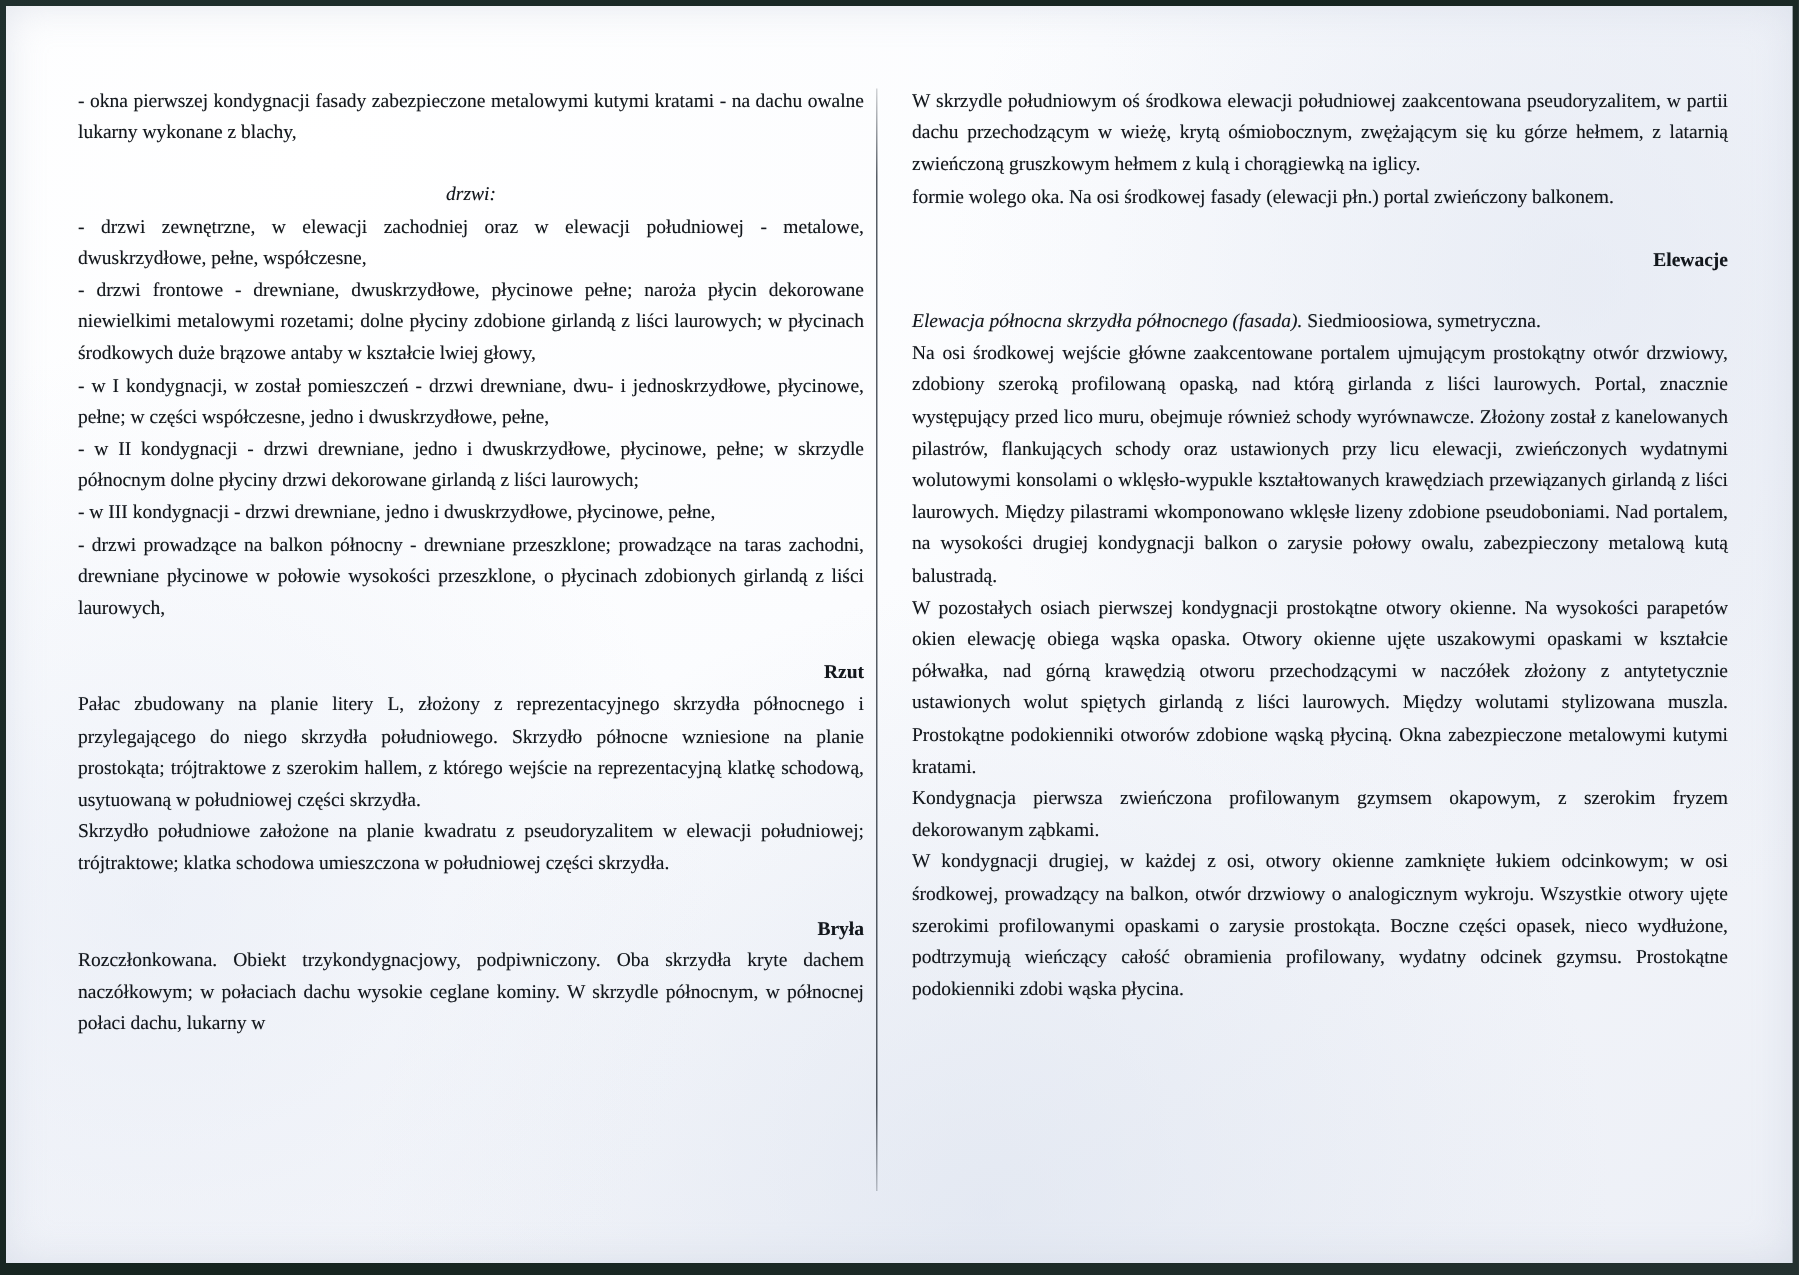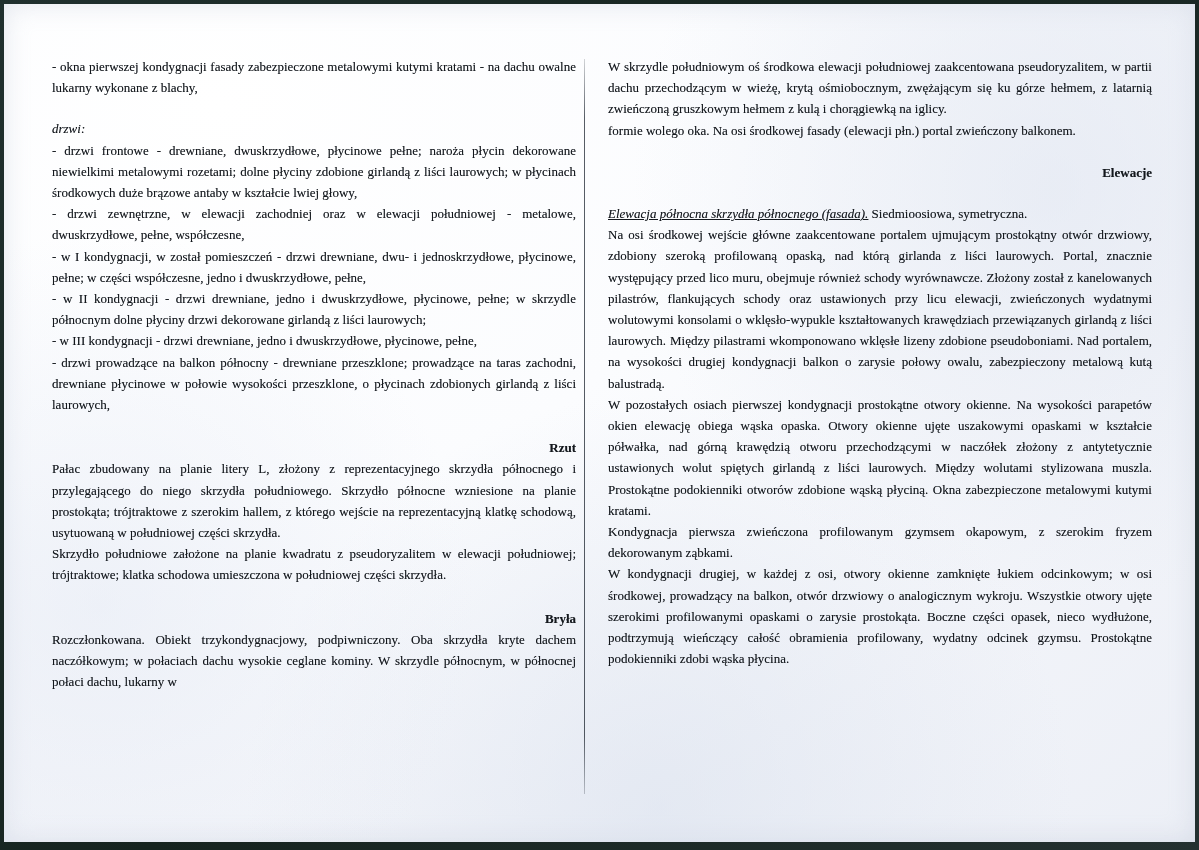--- a/index.html
+++ b/index.html
@@ -84,29 +84,28 @@
     text-align: justify;
   }
   p.heading {
     margin: 0;
     font-weight: bold;
     text-align: right;
   }
   p.italic-lead {
     margin: 0;
     font-style: italic;
-    text-align: left;
+    text-align: center;
   }
   p.mixed-par {
     margin: 0;
     text-align: justify;
   }
   p.mixed-par .lead-in {
     font-style: italic;
-    text-decoration: underline;
   }
   .spacer-sm { height: 20px; }
   .spacer-md { height: 21px; }
   .spacer-lg { height: 22px; }
 
   
   .column p {
     text-shadow: 0 0 0.45px rgba(20,26,34,0.42);
   }
 </style>
@@ -120,23 +119,23 @@
       <div class="divider"></div>
 
       <div class="column col-left">
 
         <p class="body-par">- okna pierwszej kondygnacji fasady zabezpieczone metalowymi kutymi kratami - na dachu owalne lukarny wykonane z blachy,</p>
 
         <div class="spacer-sm"></div>
 
         <p class="italic-lead">drzwi:</p>
 
+        <p class="body-par">- drzwi zewnętrzne, w elewacji zachodniej oraz w elewacji południowej - metalowe, dwuskrzydłowe, pełne, współczesne,</p>
+
         <p class="body-par">- drzwi frontowe - drewniane, dwuskrzydłowe, płycinowe pełne; naroża płycin dekorowane niewielkimi metalowymi rozetami; dolne płyciny zdobione girlandą z liści laurowych; w płycinach środkowych duże brązowe antaby w kształcie lwiej głowy,</p>
-
-        <p class="body-par">- drzwi zewnętrzne, w elewacji zachodniej oraz w elewacji południowej - metalowe, dwuskrzydłowe, pełne, współczesne,</p>
 
         <p class="body-par">- w I kondygnacji, w został pomieszczeń - drzwi drewniane, dwu- i jednoskrzydłowe, płycinowe, pełne; w części współczesne, jedno i dwuskrzydłowe, pełne,</p>
 
         <p class="body-par">- w II kondygnacji - drzwi drewniane, jedno i dwuskrzydłowe, płycinowe, pełne; w skrzydle północnym dolne płyciny drzwi dekorowane girlandą z liści laurowych;</p>
 
         <p class="body-par">- w III kondygnacji - drzwi drewniane, jedno i dwuskrzydłowe, płycinowe, pełne,</p>
 
         <p class="body-par">- drzwi prowadzące na balkon północny - drewniane przeszklone; prowadzące na taras zachodni, drewniane płycinowe w połowie wysokości przeszklone, o płycinach zdobionych girlandą z liści laurowych,</p>
 
         <div class="spacer-lg"></div>

